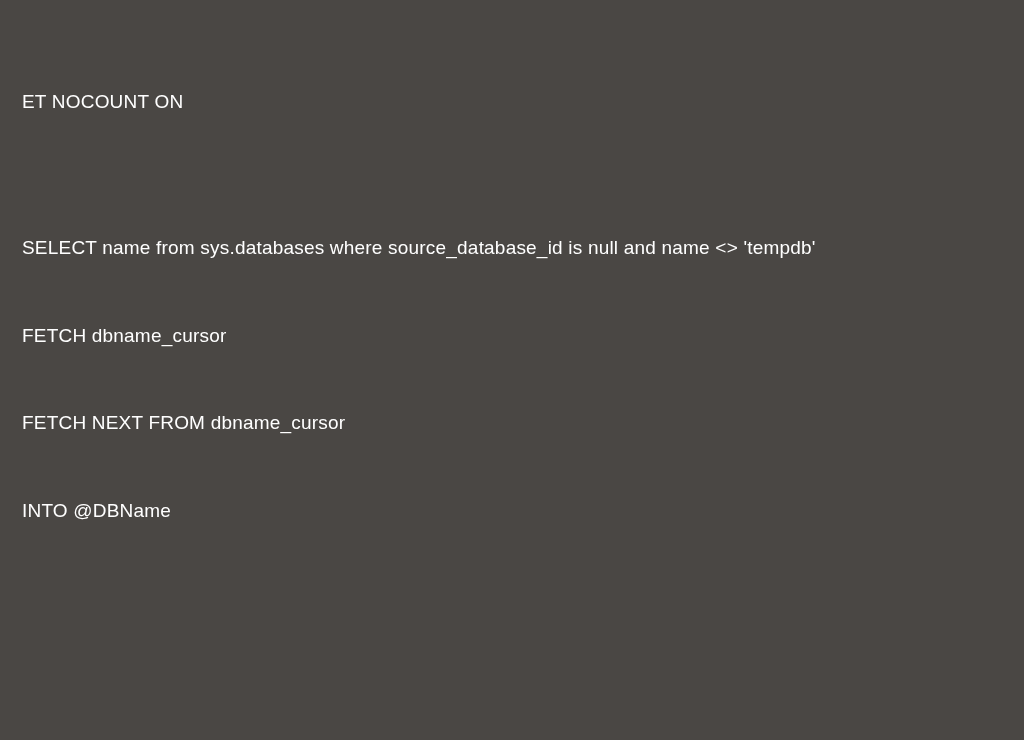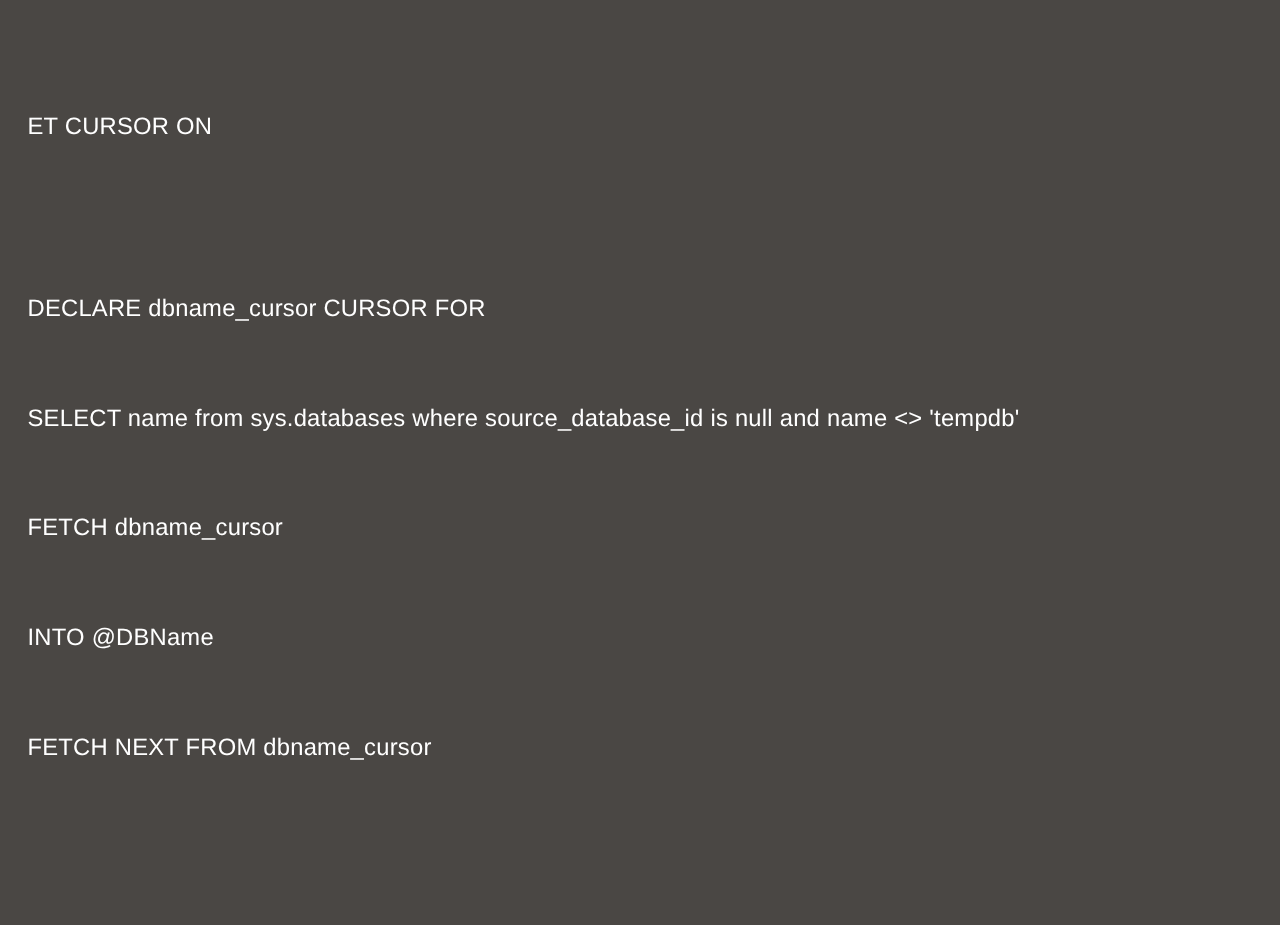--- a/index.html
+++ b/index.html
@@ -26,27 +26,26 @@
       font-family: Arial, Helvetica, sans-serif;
     }
     .code-line {
       display: block;
     }
   </style>
 </head>
 <body>
 
 <div class="code-block">
-  <span class="code-line">ET CURSOR ON</span>
+  <span class="code-line">ET NOCOUNT ON</span>
   <span class="code-line"></span>
-  <span class="code-line">DECLARE dbname_cursor CURSOR FOR</span>
   <span class="code-line">SELECT name from sys.databases where source_database_id is null and name &lt;&gt; 'tempdb'</span>
   <span class="code-line">FETCH dbname_cursor</span>
+  <span class="code-line">FETCH NEXT FROM dbname_cursor</span>
   <span class="code-line">INTO @DBName</span>
-  <span class="code-line">FETCH NEXT FROM dbname_cursor</span>
   
   
   
   
   
   
   
   
   
   

